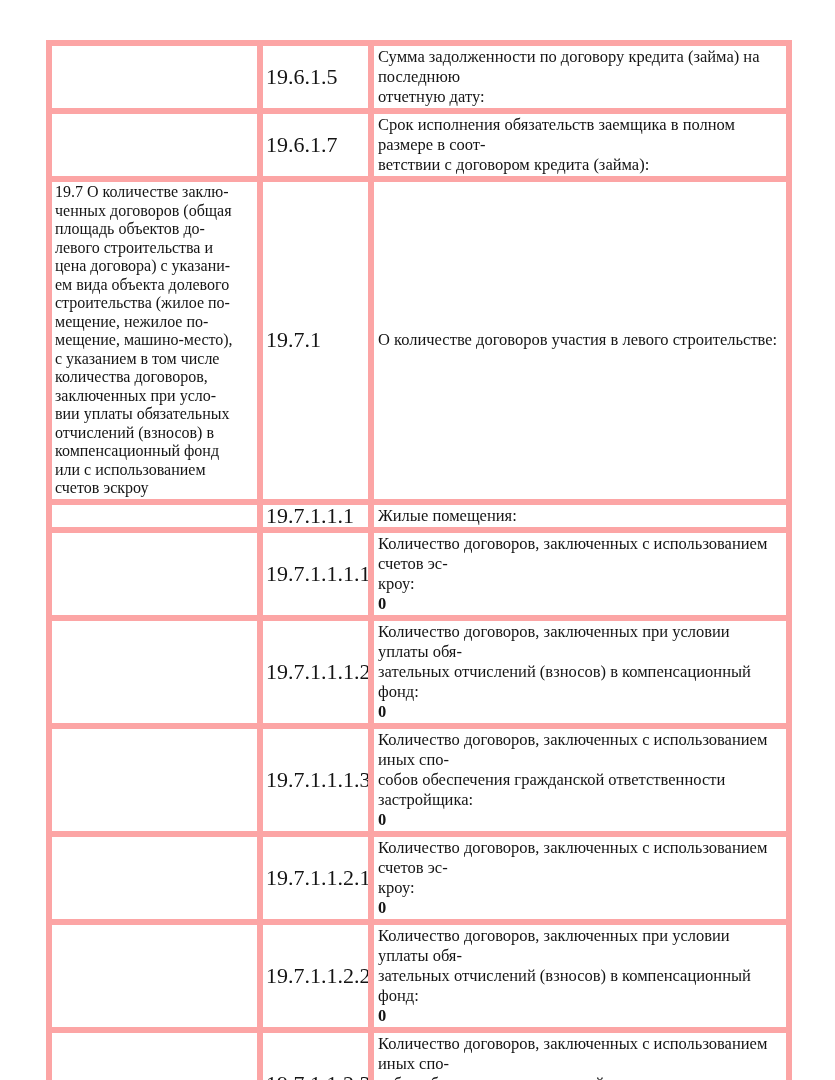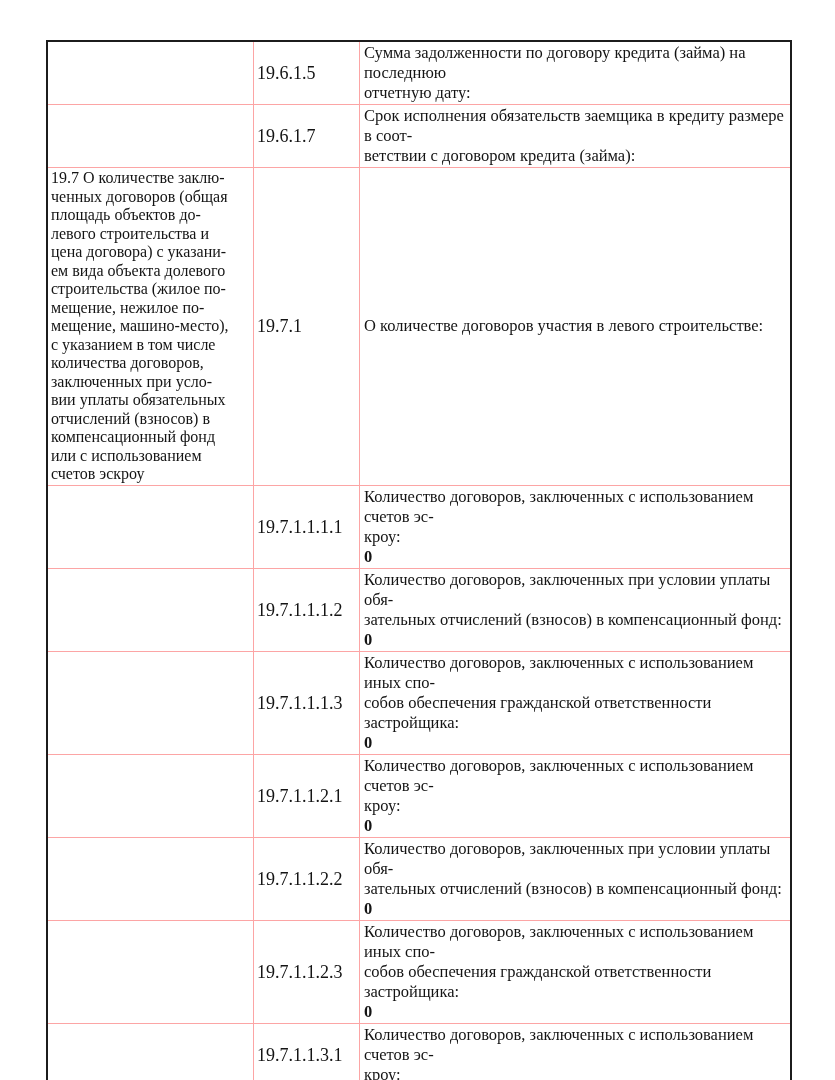--- a/index.html
+++ b/index.html
@@ -24,35 +24,35 @@
     position: absolute;
     left: 46px;
     top: 40px;
     width: 746px;
     border-collapse: collapse;
     table-layout: fixed;
     border: 2px solid #1c1c1c;
     border-bottom-width: 3px;
   }
   table.decl td {
-    border: 1px solid #fca5a5;
+    border: 6px solid #fca5a5;
     white-space: pre-line;
     overflow: hidden;
   }
   td.c1 {
     width: 186px;
     vertical-align: top;
     font-size: 16px;
     line-height: 18.5px;
     padding: 1px 16px 1px 3px;
   }
   td.c2 {
     width: 83px;
     vertical-align: middle;
-    font-size: 18px;
+    font-size: 22px;
     line-height: 20px;
     white-space: nowrap;
     padding: 0 19px 0 3px;
   }
   td.c3 {
     vertical-align: middle;
     font-size: 16.5px;
     line-height: 20px;
     padding: 1px 4px;
   }
@@ -69,21 +69,21 @@
     <tbody>
       <tr>
         <td class="c1"></td>
         <td class="c2">19.6.1.5</td>
         <td class="c3"><span>Сумма задолженности по договору кредита (займа) на последнюю
 отчетную дату:</span><b class="val"></b></td>
       </tr>
       <tr>
         <td class="c1"></td>
         <td class="c2">19.6.1.7</td>
-        <td class="c3"><span>Срок исполнения обязательств заемщика в кредиту размере в соот-
+        <td class="c3"><span>Срок исполнения обязательств заемщика в полном размере в соот-
 ветствии с договором кредита (займа):</span><b class="val"></b></td>
       </tr>
       <tr>
         <td class="c1">19.7 О количестве заклю-
 ченных договоров (общая
 площадь объектов до-
 левого строительства и
 цена договора) с указани-
 ем вида объекта долевого
 строительства (жилое по-
@@ -92,20 +92,25 @@
 с указанием в том числе
 количества договоров,
 заключенных при усло-
 вии уплаты обязательных
 отчислений (взносов) в
 компенсационный фонд
 или с использованием
 счетов эскроу</td>
         <td class="c2">19.7.1</td>
         <td class="c3"><span>О количестве договоров участия в левого строительстве:</span><b class="val"></b></td>
+      </tr>
+      <tr>
+        <td class="c1"></td>
+        <td class="c2">19.7.1.1.1</td>
+        <td class="c3"><span>Жилые помещения:</span><b class="val"></b></td>
       </tr>
       <tr>
         <td class="c1"></td>
         <td class="c2">19.7.1.1.1.1</td>
         <td class="c3"><span>Количество договоров, заключенных с использованием счетов эс-
 кроу:</span><b class="val">0</b></td>
       </tr>
       <tr>
         <td class="c1"></td>
         <td class="c2">19.7.1.1.1.2</td>

